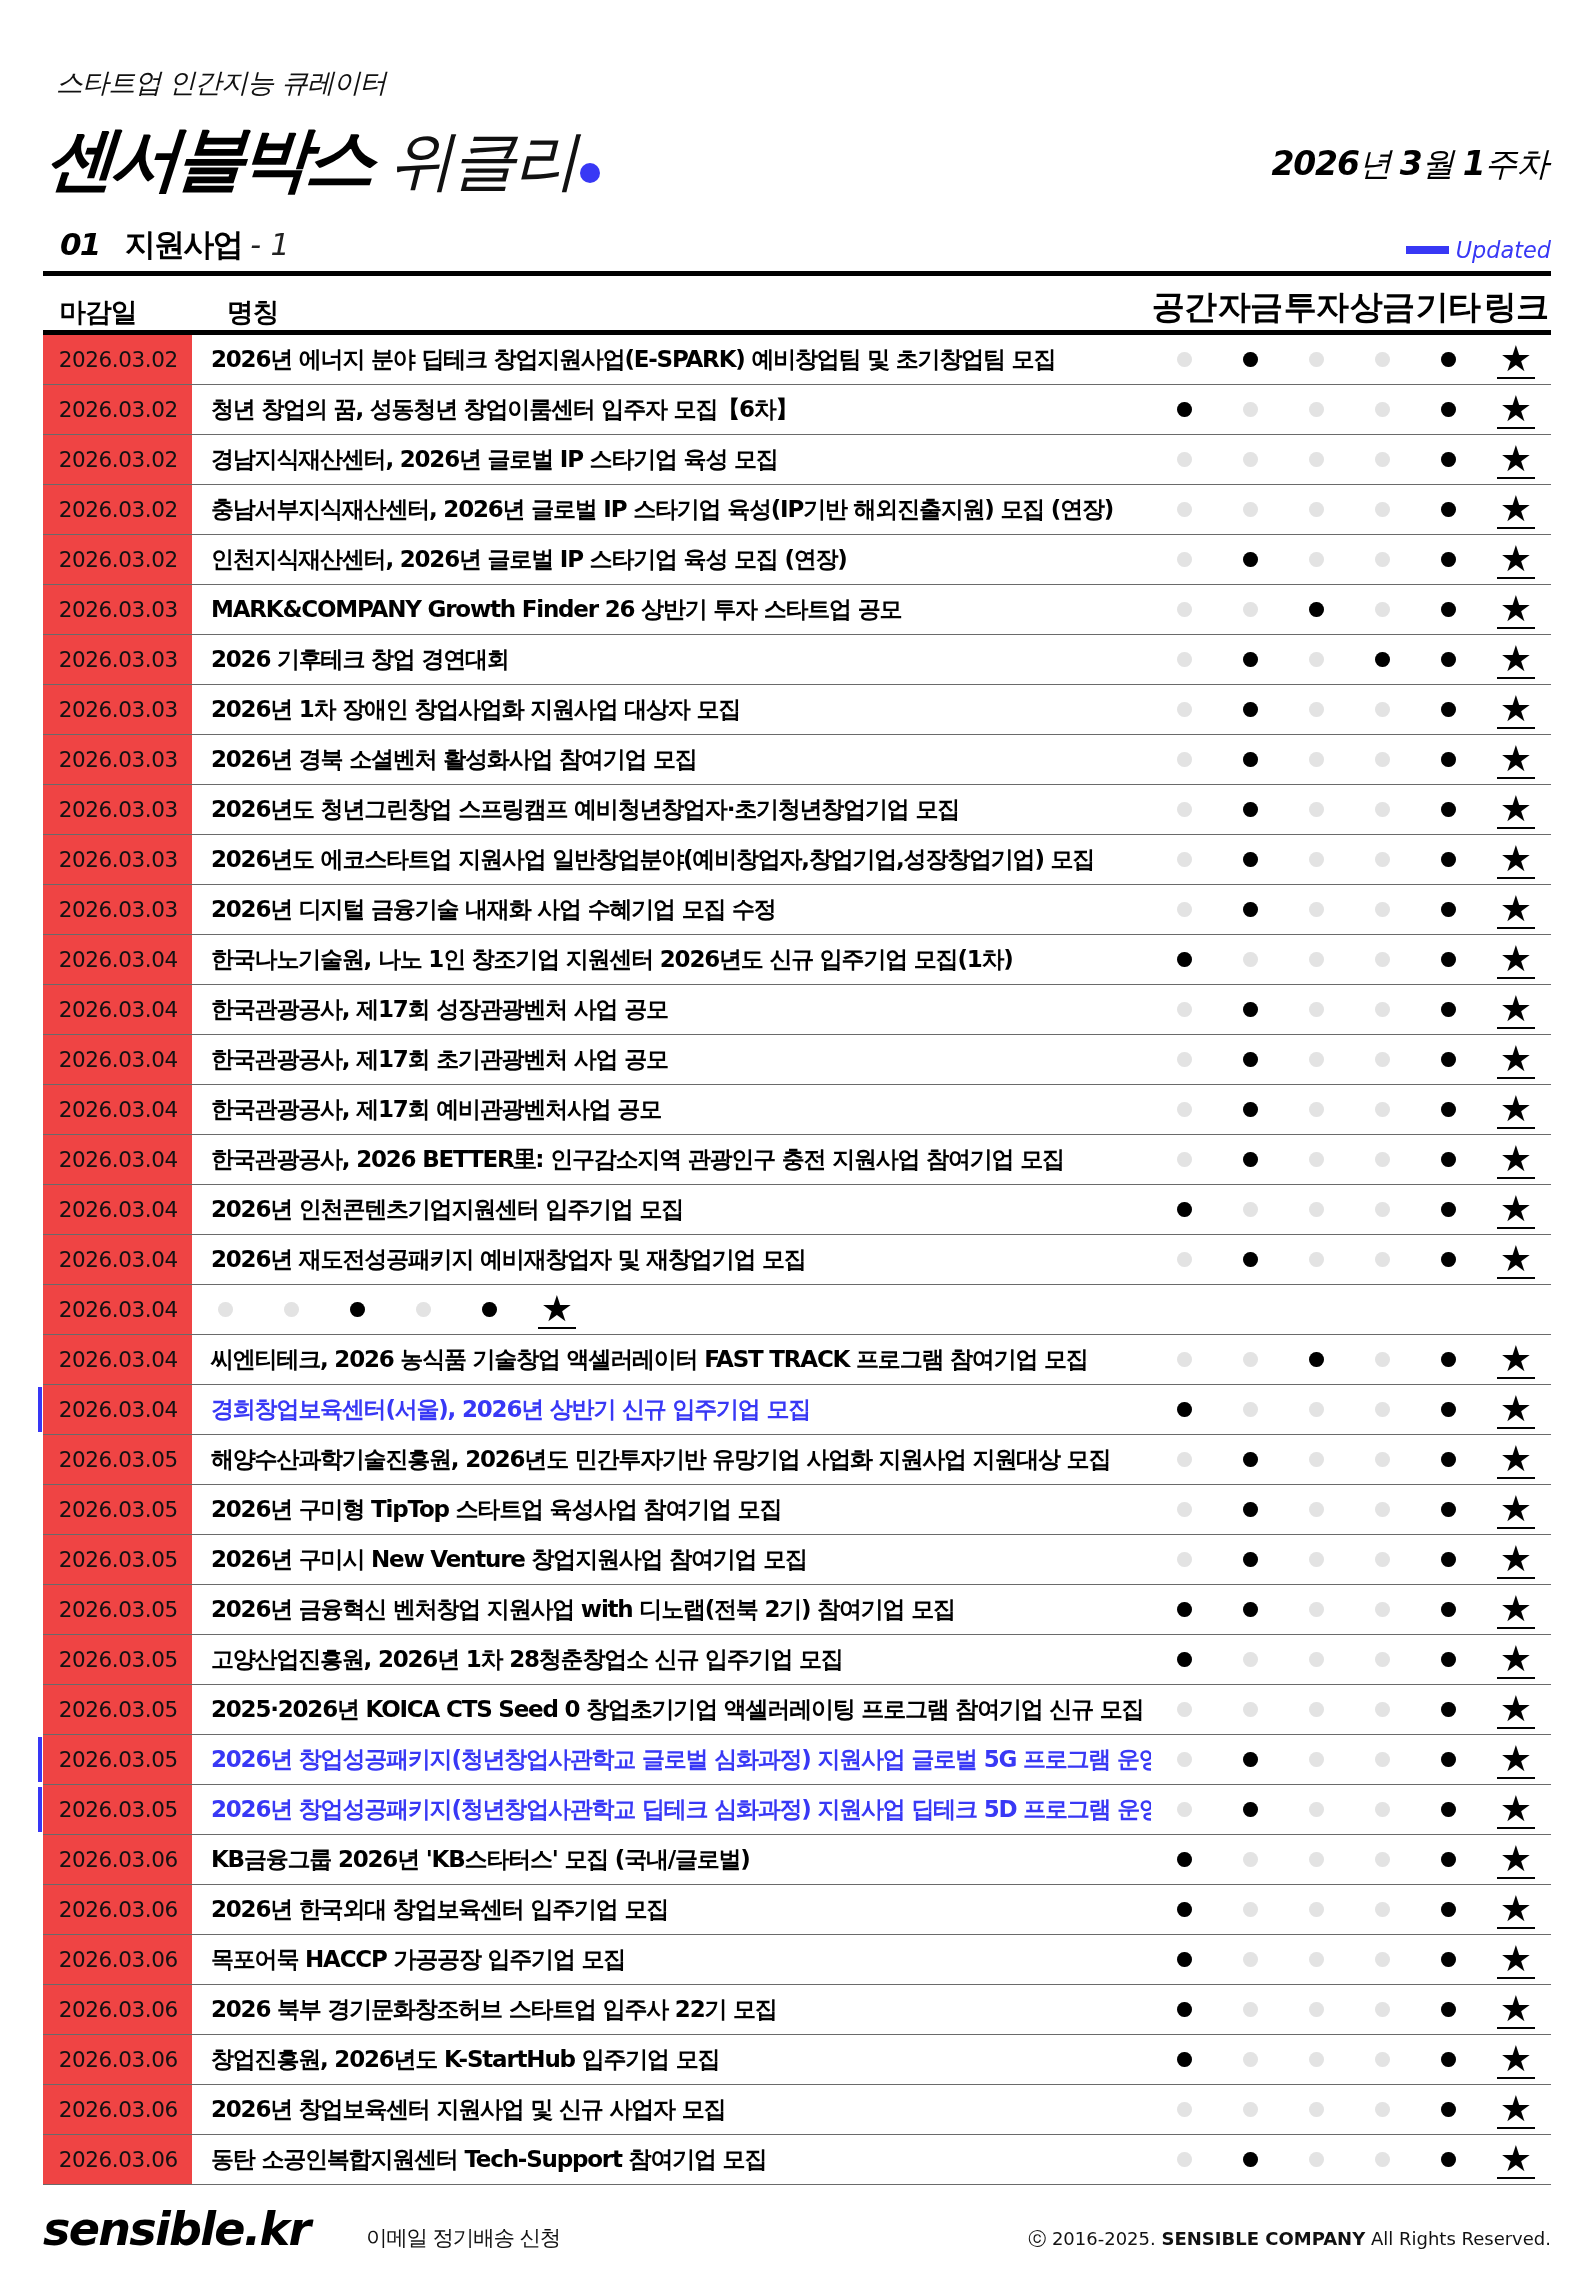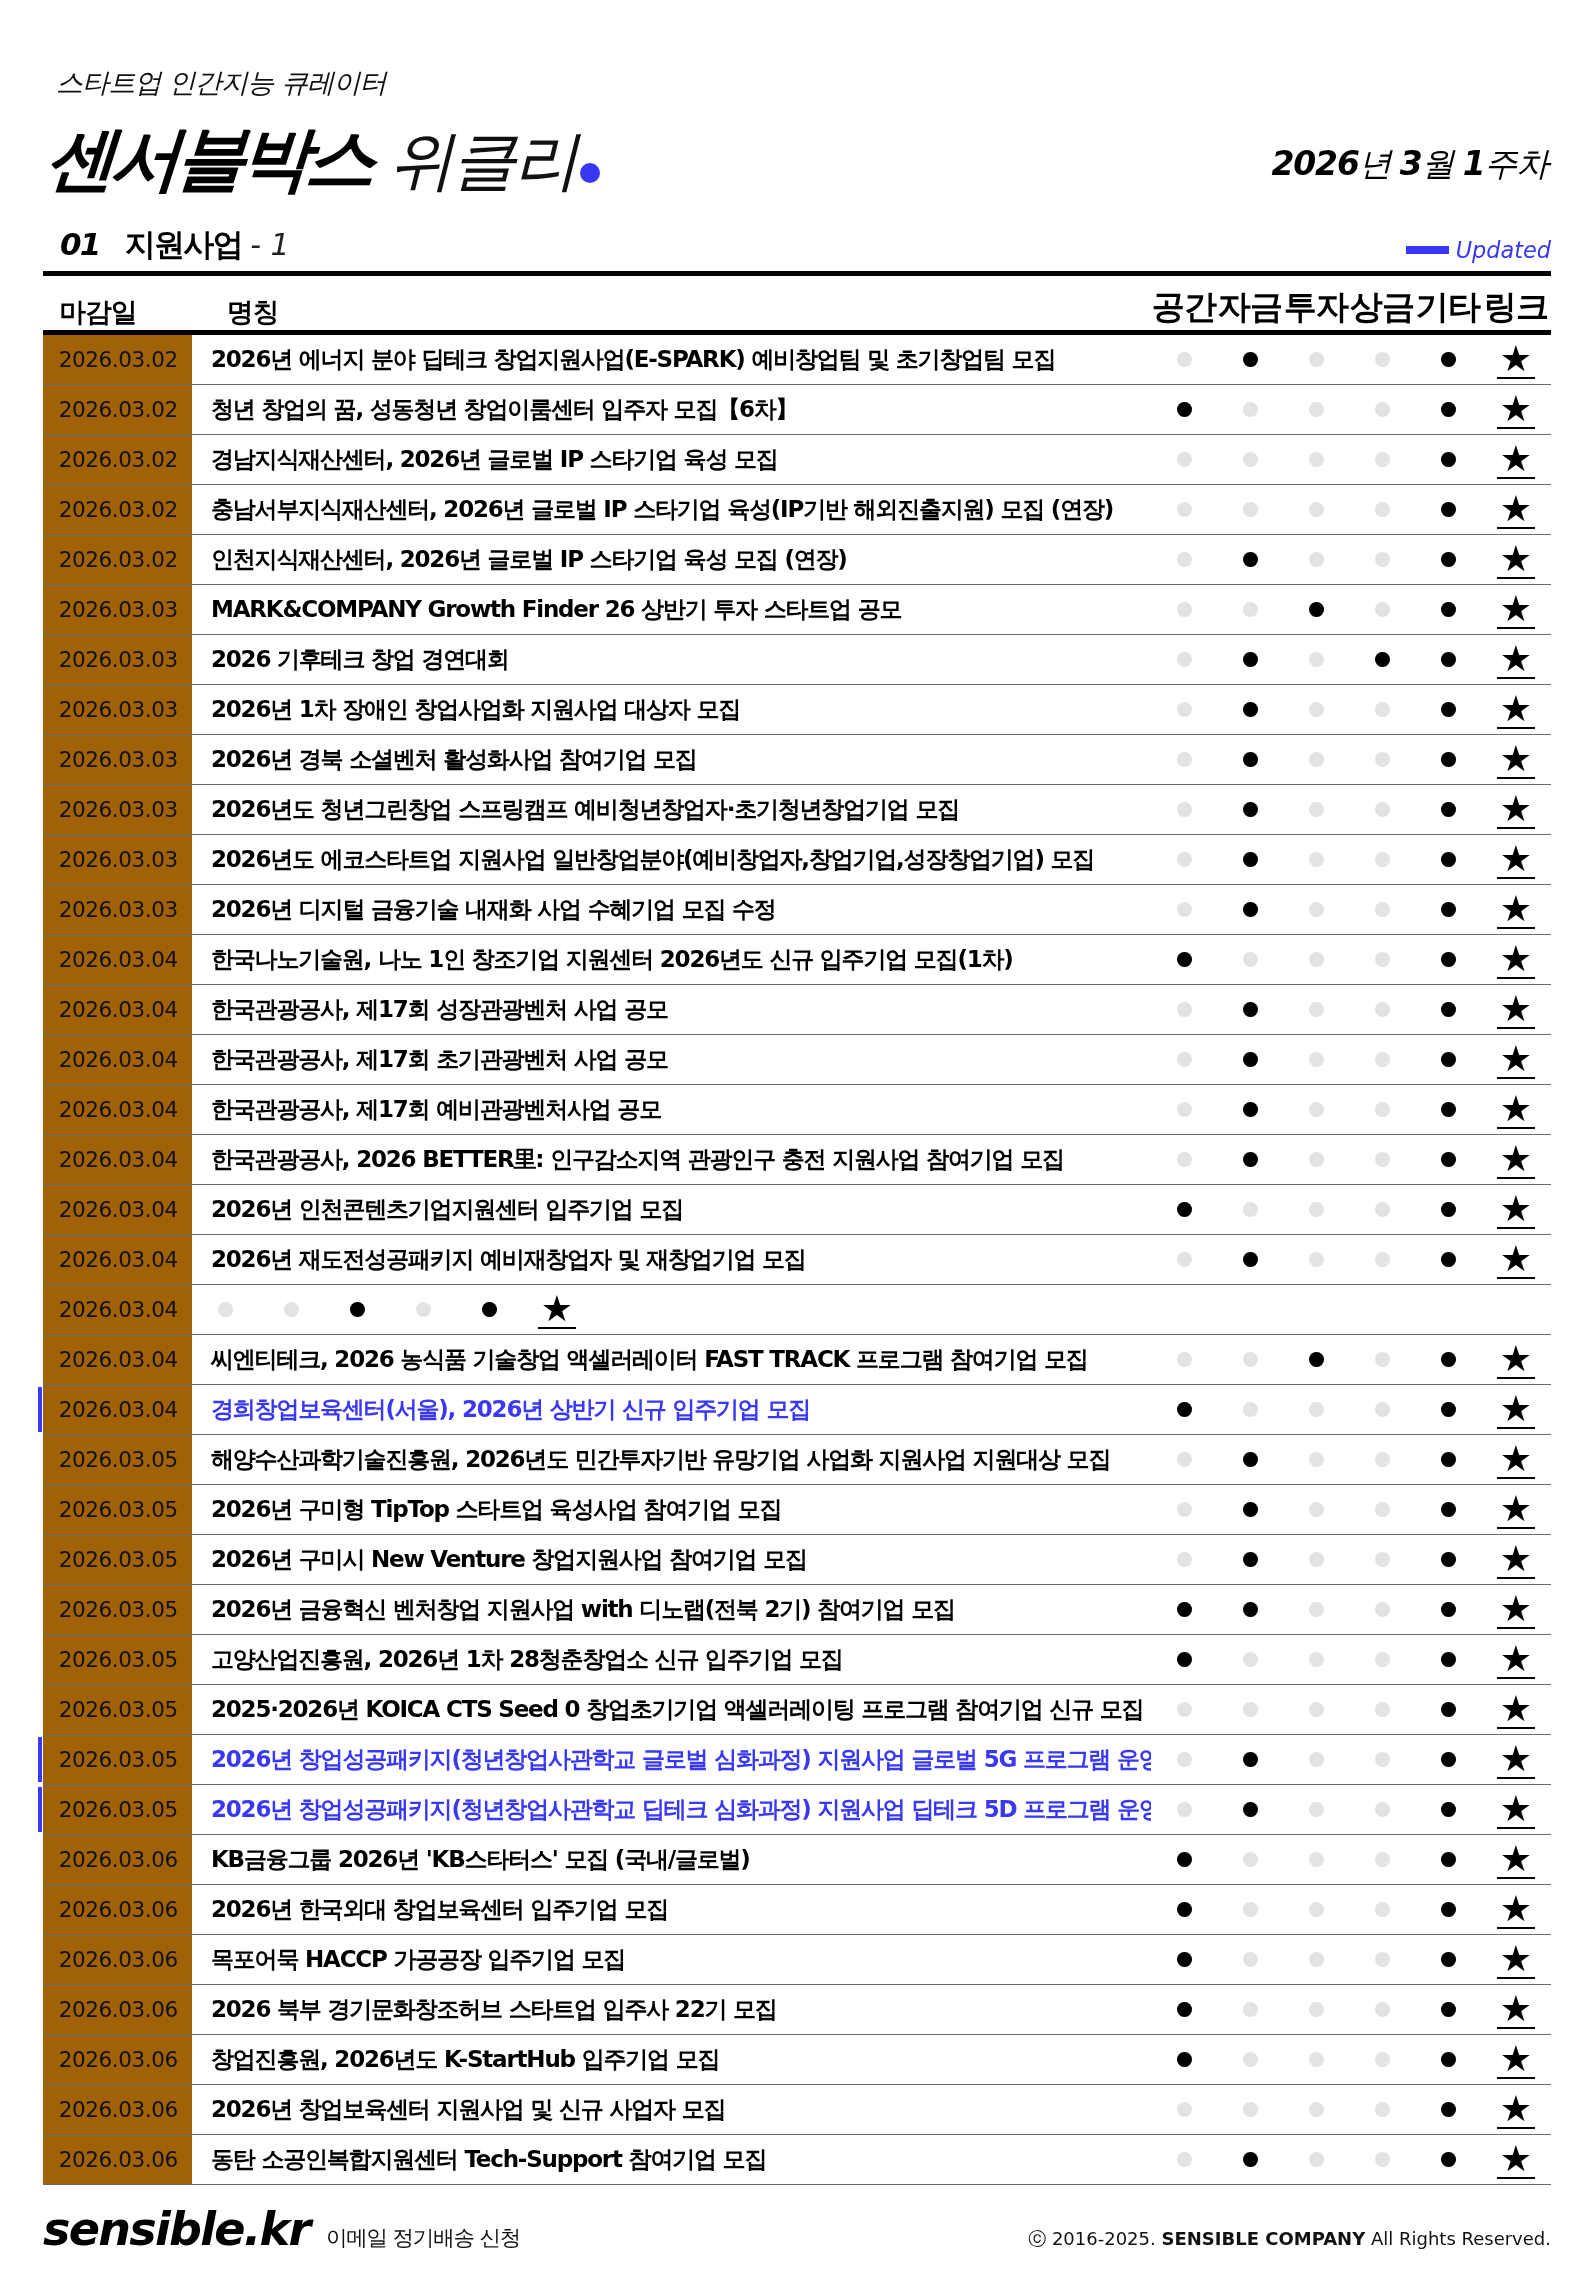--- a/index.html
+++ b/index.html
@@ -27,32 +27,32 @@
 
   .table { position: absolute; left: 43px; top: 271px; width: 1508px; }
   .thick { height: 5px; background: #000; }
   .thead { height: 54px; display: flex; align-items: flex-end; }
   .th-date { width: 168px; padding-left: 16.6px; font-size: 26.5px; font-weight: 700; letter-spacing: -0.8px; }
   .th-name { flex: 1; padding-left: 0; font-size: 26.5px; font-weight: 700; letter-spacing: -0.8px; margin-left: 16px; }
   .th-flag { width: 66px; text-align: center; font-size: 33px; font-weight: 700; letter-spacing: -0.8px; }
   .th-flag.last { width: 70px; }
 
   .row { height: 50px; display: flex; align-items: center; border-bottom: 1.7px solid #6a6a6a; position: relative; }
-  .row .date { width: 149px; height: 100%; background: #a16207; display: flex; align-items: center; padding-left: 15.7px; font-size: 21.5px; color: #111; letter-spacing: -0.4px; }
+  .row .date { width: 149px; height: 100%; background: #ef4444; display: flex; align-items: center; padding-left: 15.7px; font-size: 21.5px; color: #111; letter-spacing: -0.4px; }
   .row .name { flex: 1; padding-left: 19px; font-size: 23px; font-weight: 700; letter-spacing: -1.2px; white-space: nowrap; overflow: hidden; }
   .row.updated .name { color: #3838F5; }
   .row .mark { position: absolute; left: -5px; top: 1.7px; width: 4.1px; height: 45px; background: #3838F5; display: none; }
   .row.updated .mark { display: block; }
   .flag { width: 66px; display: flex; justify-content: center; align-items: center; }
   .dot { width: 15px; height: 15.7px; border-radius: 50%; background: #E3E3E3; }
   .dot.on { background: #000; }
   .link { width: 70px; display: flex; justify-content: center; align-items: center; }
   .star { font-size: 36px; line-height: 1; border-bottom: 2.5px solid #000; padding: 0 3.3px 0 3.3px; display: inline-block; height: 38px; }
 
-  .footer { position: absolute; left: 43px; top: 2202px; width: 1508px; display: flex; align-items: baseline; }
+  .footer { position: absolute; left: 43px; top: 2202px; width: 1508px; display: flex; align-items: baseline; gap: 40px; }
   .footer-logo { font-size: 46px; font-weight: 900; font-style: italic; letter-spacing: -1.7px; }
   .footer-sub { font-size: 21.5px; margin-left: 16.6px; letter-spacing: -1.2px; color: #111; }
   .footer-copy { margin-left: auto; font-size: 18px; color: #111; }
   .footer-copy b { font-weight: 700; }
 </style>
 </head>
 <body>
 
 <div class="subtitle">스타트업 인간지능 큐레이터</div>
 <div class="brand">

